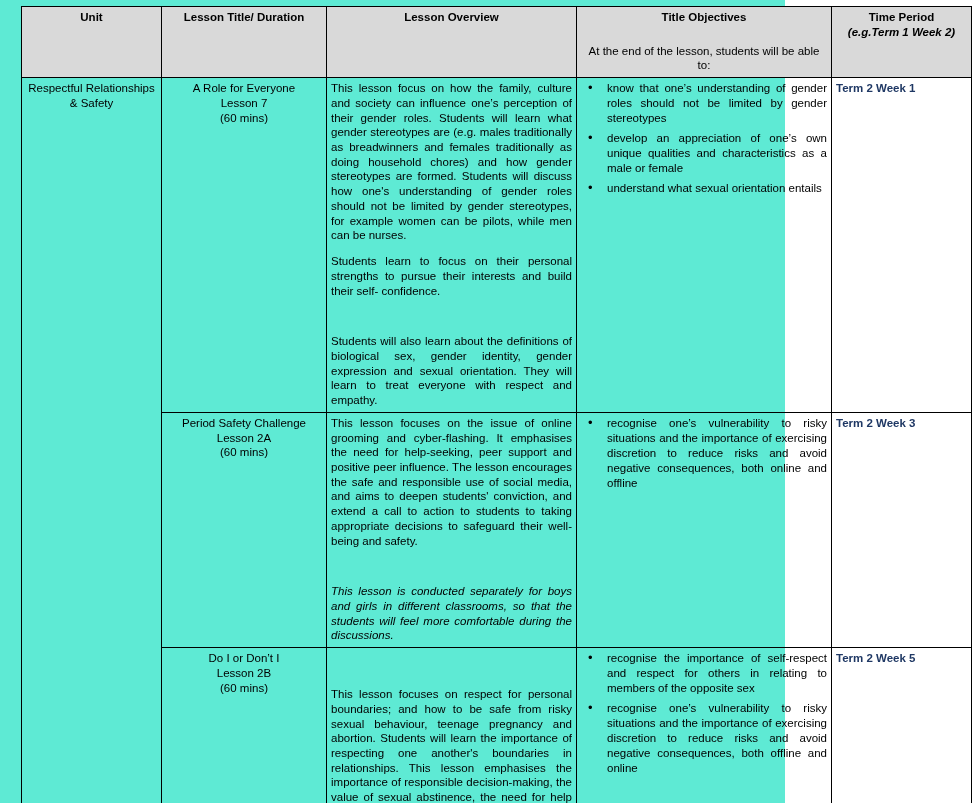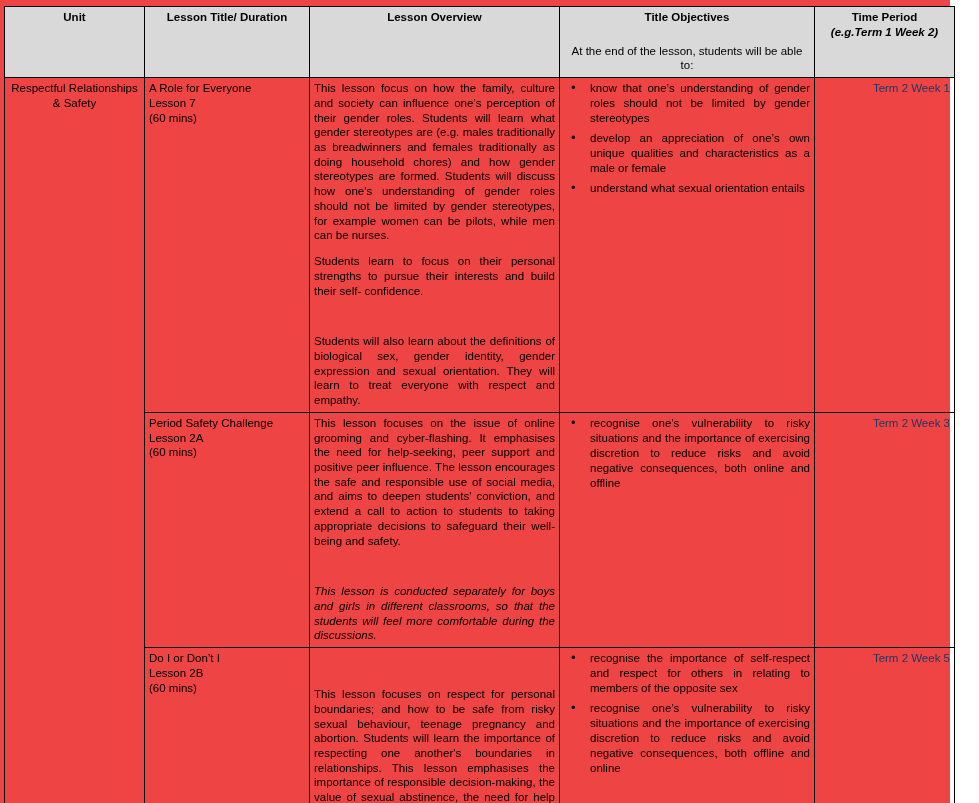--- a/index.html
+++ b/index.html
@@ -10,25 +10,25 @@
   body {
     width: 979px;
     height: 803px;
     font-family: "Liberation Sans", sans-serif;
     color: #000000;
     overflow: hidden;
   }
 
   .page {
     position: relative;
-    width: 950px;
+    width: 785px;
     height: 803px;
     box-sizing: border-box;
-    padding: 6px 10px 0 4px;
-    background: #ef4444;
+    padding: 6px 10px 0 21px;
+    background: #5eead4;
   }
 
   table.lesson-table {
     border-collapse: collapse;
     table-layout: fixed;
     width: 950px;
     border: 1px solid #000;
   }
 
   table.lesson-table td,
@@ -73,20 +73,21 @@
   td.unit-cell {
     text-align: center;
     vertical-align: middle;
     font-size: 11.5px;
     line-height: 1.45;
     padding: 4px 6px;
   }
 
   
   td.title-cell {
+    text-align: center;
     font-size: 11.5px;
     line-height: 1.35;
     padding-top: 6px;
   }
   td.title-cell .t-line { display: block; }
 
   
   td.overview-cell {
     text-align: justify;
     padding-top: 6px;
@@ -124,22 +125,22 @@
   td.objectives-cell li .bullet {
     position: absolute;
     left: 7px;
     top: -1px;
     font-size: 13px;
     line-height: 1.3;
   }
 
   
   td.period-cell {
-    text-align: right;
-    font-weight: normal;
+    text-align: left;
+    font-weight: bold;
     color: #1f3864;
     font-size: 12px;
     padding-top: 7px;
   }
 
   
   tr.row-1 td { height: 315px; }
   tr.row-2 td { height: 212px; }
   tr.row-3 td { height: 205px; }
 </style>

